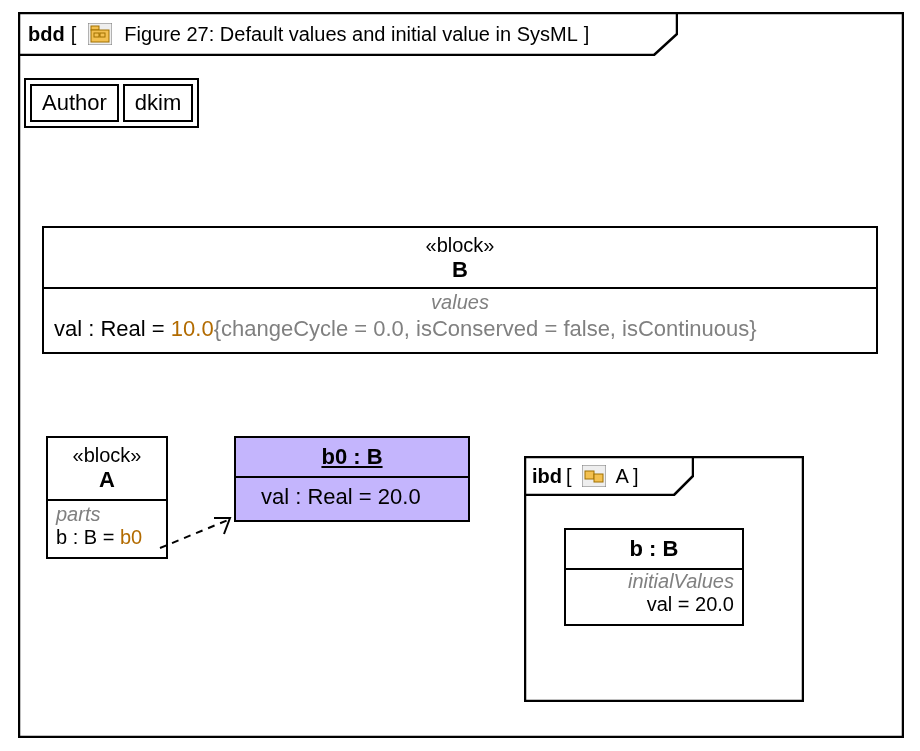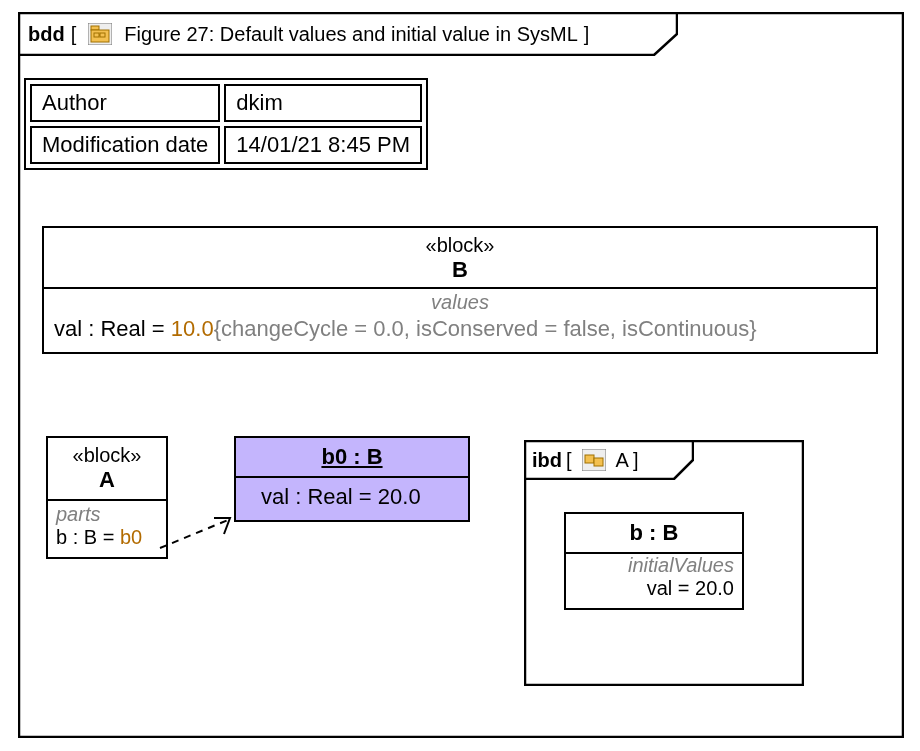--- a/index.html
+++ b/index.html
@@ -129,21 +129,21 @@
     font-size: 22px;
     font-weight: bold;
     text-decoration: underline;
   }
   .inst .body { padding: 6px 10px 10px 25px; font-size: 22px; }
 
   
   .ibd {
     position: absolute;
     left: 524px;
-    top: 440px;
+    top: 456px;
     width: 324px;
     height: 246px;
     padding-left: 40px;
   }
   .ibd svg.border { position:absolute; left:0; top:0; }
   .ibd .tab {
     position: absolute;
     left: 0; top: 0;
     width: 170px; height: 40px;
   }
@@ -209,24 +209,20 @@
       <span>Figure 27: Default values and initial value in SysML</span>
       <span>]</span>
     </div>
   </div>
 
   <table class="meta">
     <tbody>
         <tr>
       <td>Author</td>
       <td>dkim</td>
-    </tr>
-    <tr>
-      <td>Modification date</td>
-      <td>14/01/21 8:45 PM</td>
     </tr>
   </tbody>
     </table>
 
   <div class="blockB">
     <div class="head">
       <div class="stereo">«block»</div>
       <div class="name">B</div>
     </div>
     <div class="comp-sep"></div>

